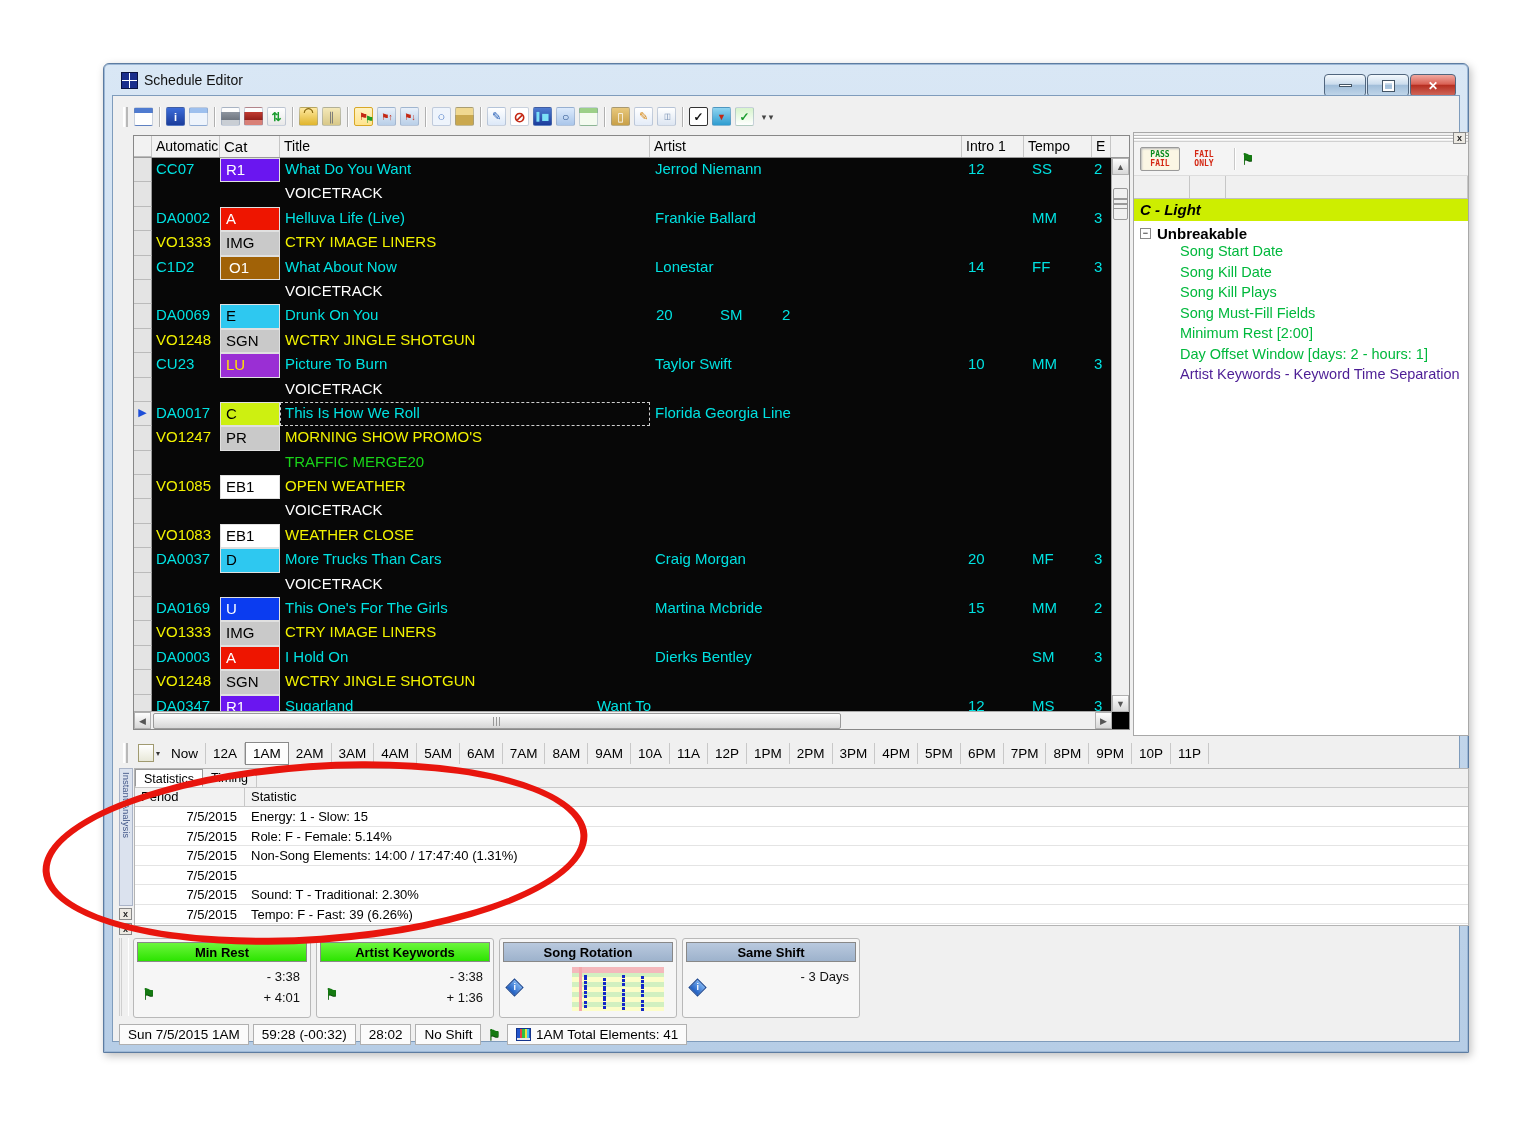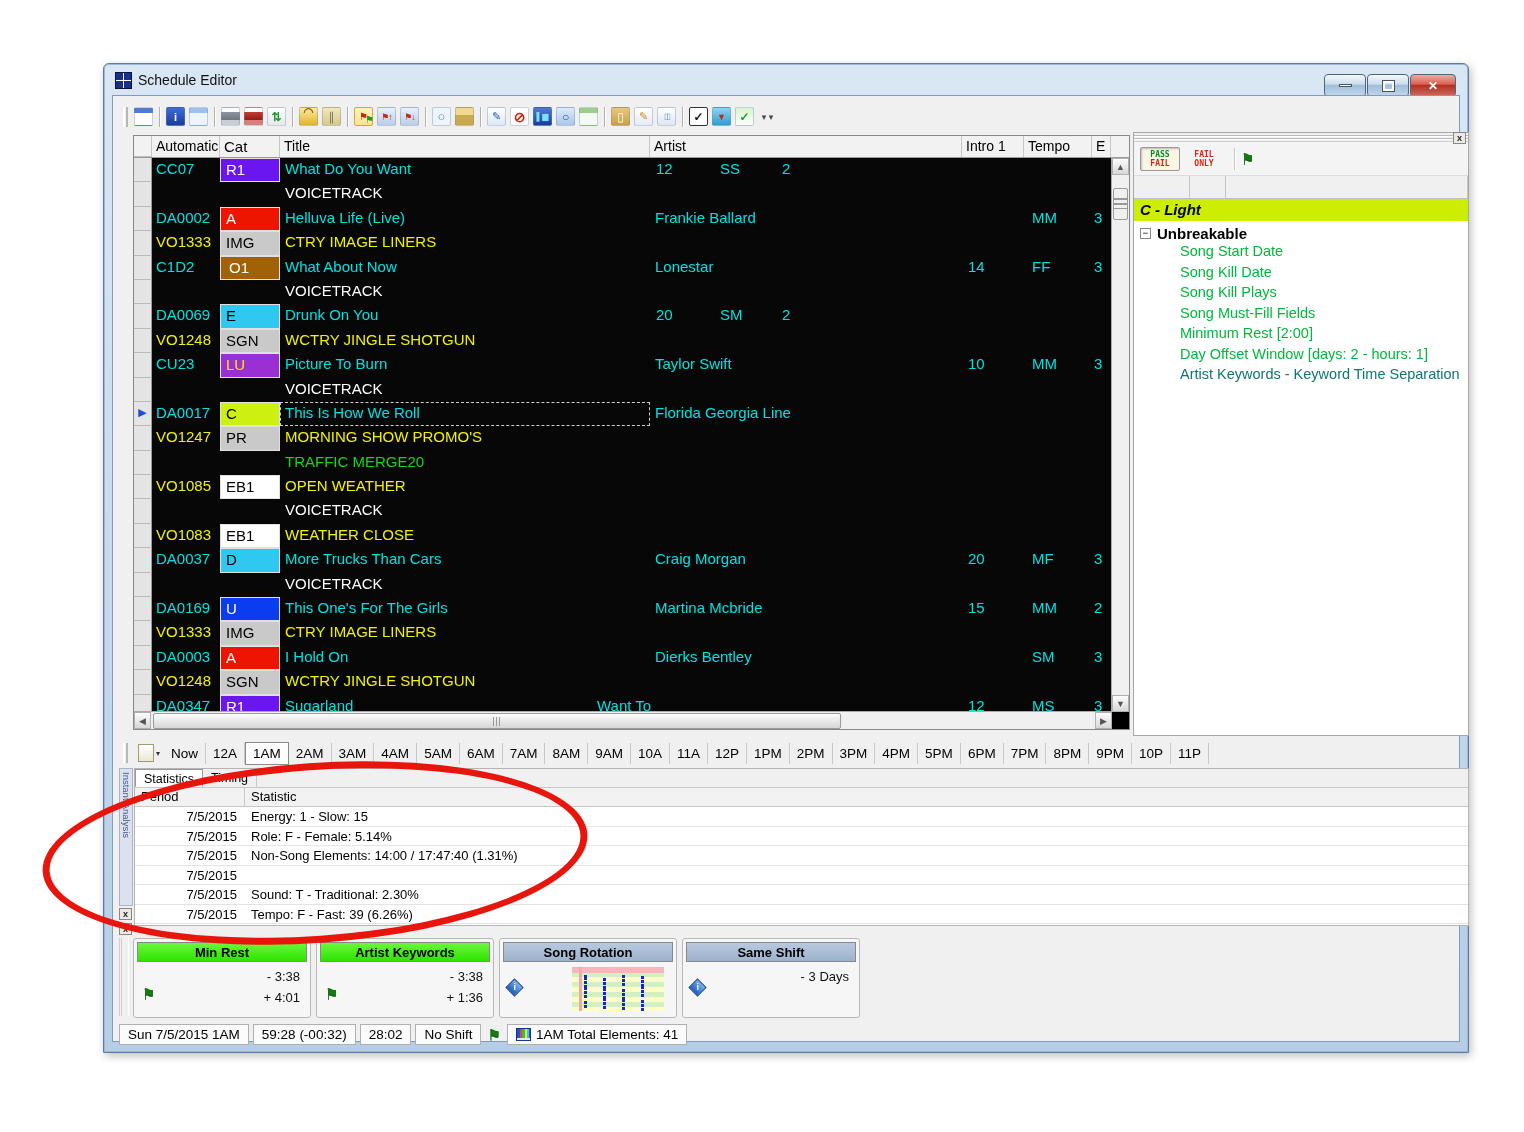--- a/index.html
+++ b/index.html
@@ -3,21 +3,21 @@
 <meta charset="utf-8">
 <style>
   html,body{margin:0;padding:0;background:#fff;}
   *{box-sizing:border-box;}
   .canvas{position:relative;width:1524px;height:1132px;background:#fff;overflow:hidden;
           font-family:"Liberation Sans",sans-serif;}
   
   .window{position:absolute;left:103px;top:63px;width:1366px;height:990px;
           background:linear-gradient(#d9e7f5,#b6cde6);border:1px solid #5d7ca1;
           border-radius:6px 6px 0 0;box-shadow:0 0 0 1px #9db8d6 inset,2px 3px 8px rgba(0,0,0,.25);}
-  .titlebar{position:absolute;left:0;top:0;right:0;height:32px;display:flex;align-items:center;padding-left:11px;}
+  .titlebar{position:absolute;left:0;top:0;right:0;height:32px;display:flex;align-items:center;padding-left:17px;}
   .app-icon{width:17px;height:17px;background:#1a2e8c;border:1px solid #0a1240;margin-right:6px;
             background-image:linear-gradient(90deg,transparent 45%,#fff 45%,#fff 55%,transparent 55%),
             linear-gradient(transparent 45%,#fff 45%,#fff 55%,transparent 55%);}
   .title-text{font-size:14px;color:#111;}
   .win-buttons{position:absolute;right:12px;top:10px;display:flex;}
   .win-btn{width:42px;height:23px;border:1px solid #51667e;border-radius:4px;margin-left:1px;
            background:linear-gradient(#f4f9fd,#cadbec 45%,#9fbcd8 46%,#c2d7ea);
            color:#233;font-size:12px;display:flex;align-items:center;justify-content:center;}
   .win-btn.close{width:46px;background:linear-gradient(#f0a8a0,#d95f52 45%,#b52b1d 46%,#d06a5d);color:#fff;font-weight:bold;}
   .glyph-min{width:13px;height:3px;background:#fff;border:1px solid #456;}
@@ -250,20 +250,21 @@
             <div class="hc c-intro" style="background: rgb(242, 242, 242); color: rgb(0, 0, 0);">Intro 1</div>
             <div class="hc c-tempo" style="background: rgb(242, 242, 242); color: rgb(0, 0, 0);">Tempo</div>
             <div class="hc c-e" style="background: rgb(242, 242, 242); color: rgb(0, 0, 0);">E</div>
           </div>
         <div class="gbody" id="gbody">
             <div class="grow">
               <div class="gutter"></div>
               <div class="cell c-id c-cyan">CC07</div>
               <div class="cell c-cat filled" style="background: rgb(106, 22, 240); color: rgb(255, 255, 255);">R1</div>
               <div class="cell c-title c-cyan">What Do You Want</div>
+              <div class="cell c-artist c-cyan">Jerrod Niemann</div>
               <div class="cell c-intro c-cyan">12</div>
               <div class="cell c-tempo c-cyan">SS</div>
               <div class="cell c-e c-cyan">2</div>
             </div>
             <div class="grow">
               <div class="gutter"></div>
               <div class="cell c-id c-cyan"></div>
               <div class="cell c-cat"></div>
               <div class="cell c-title c-white">VOICETRACK</div>
               <div class="cell c-artist c-cyan"></div>
@@ -519,21 +520,21 @@
           <span class="treebox">−</span>
           <span>Unbreakable</span>
         </div>
         <div id="ruleItems">
             <div class="rule-item" style="color: rgb(0, 184, 60);">Song Start Date</div>
             <div class="rule-item" style="color: rgb(0, 184, 60);">Song Kill Date</div>
             <div class="rule-item" style="color: rgb(0, 184, 60);">Song Kill Plays</div>
             <div class="rule-item" style="color: rgb(0, 184, 60);">Song Must-Fill Fields</div>
             <div class="rule-item" style="color: rgb(0, 184, 60);">Minimum Rest [2:00]</div>
             <div class="rule-item" style="color: rgb(0, 184, 60);">Day Offset Window [days: 2 - hours: 1]</div>
-            <div class="rule-item" style="color: #0f766e;">Artist Keywords - Keyword Time Separation</div>
+            <div class="rule-item" style="color: #4c1d95;">Artist Keywords - Keyword Time Separation</div>
           </div>
       </div>
 
       <div class="timebar" id="timebar">
         <div class="tb-grip"></div>
         <div class="page-icon"></div>
         <span class="dd-arrow">▾</span>
       <span class="ttab">Now</span>
           <span class="ttab">12A</span>
           <span class="ttab active">1AM</span>

